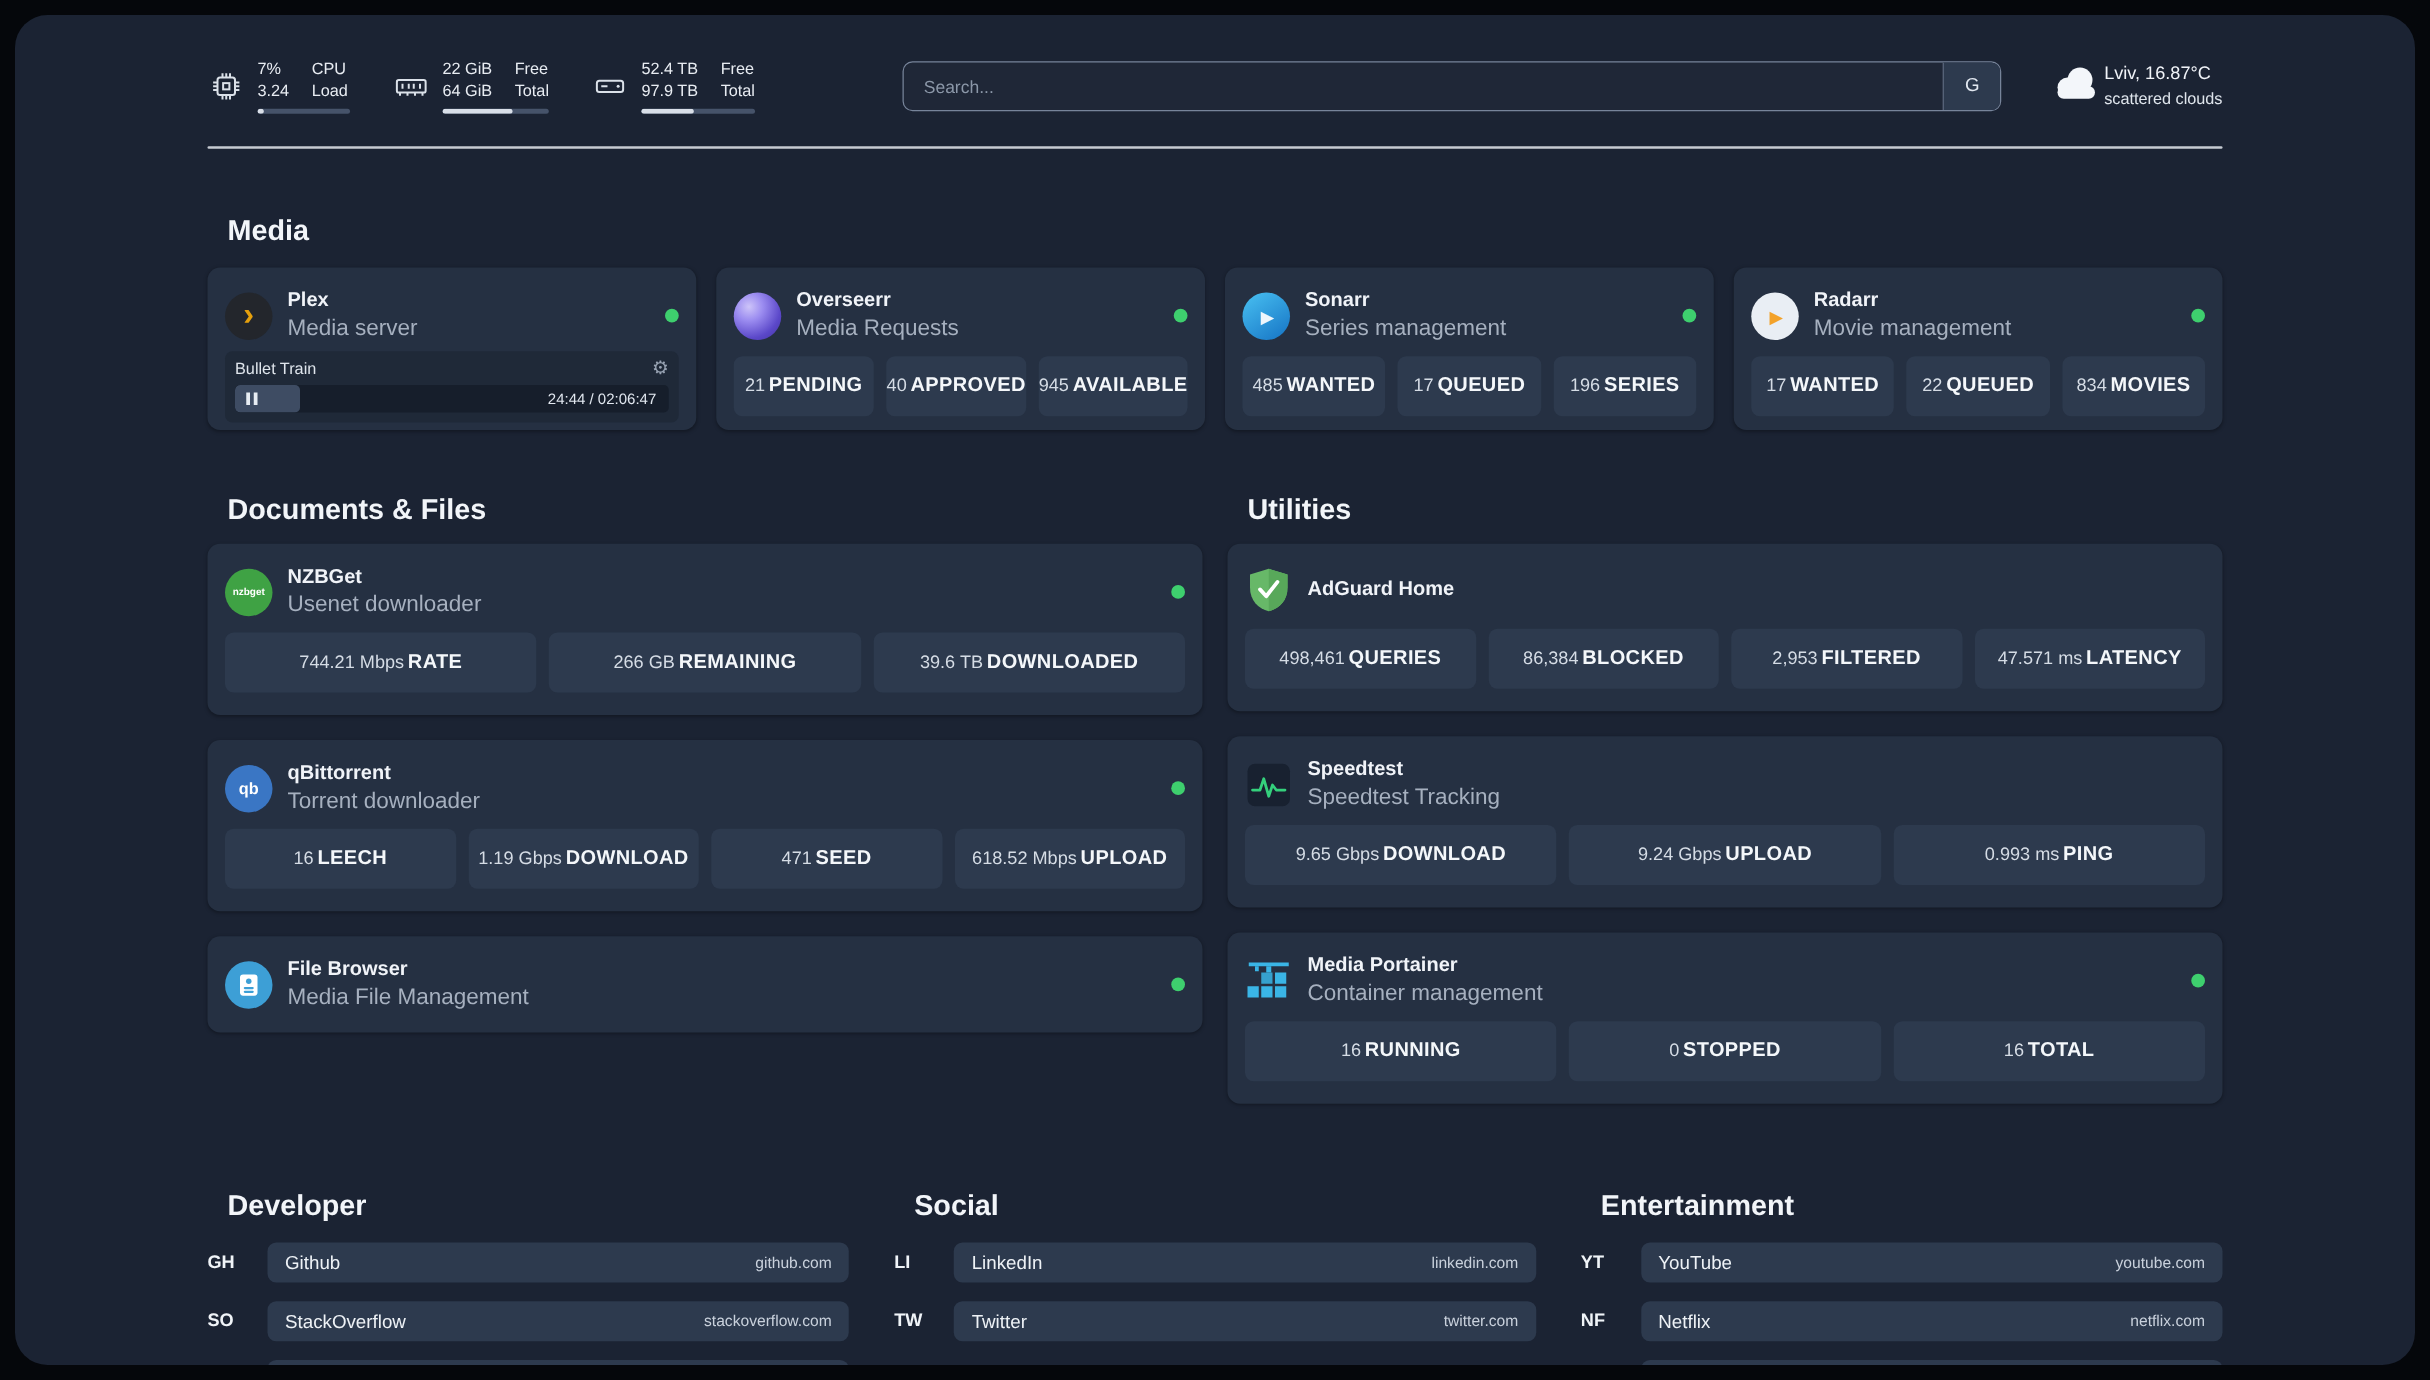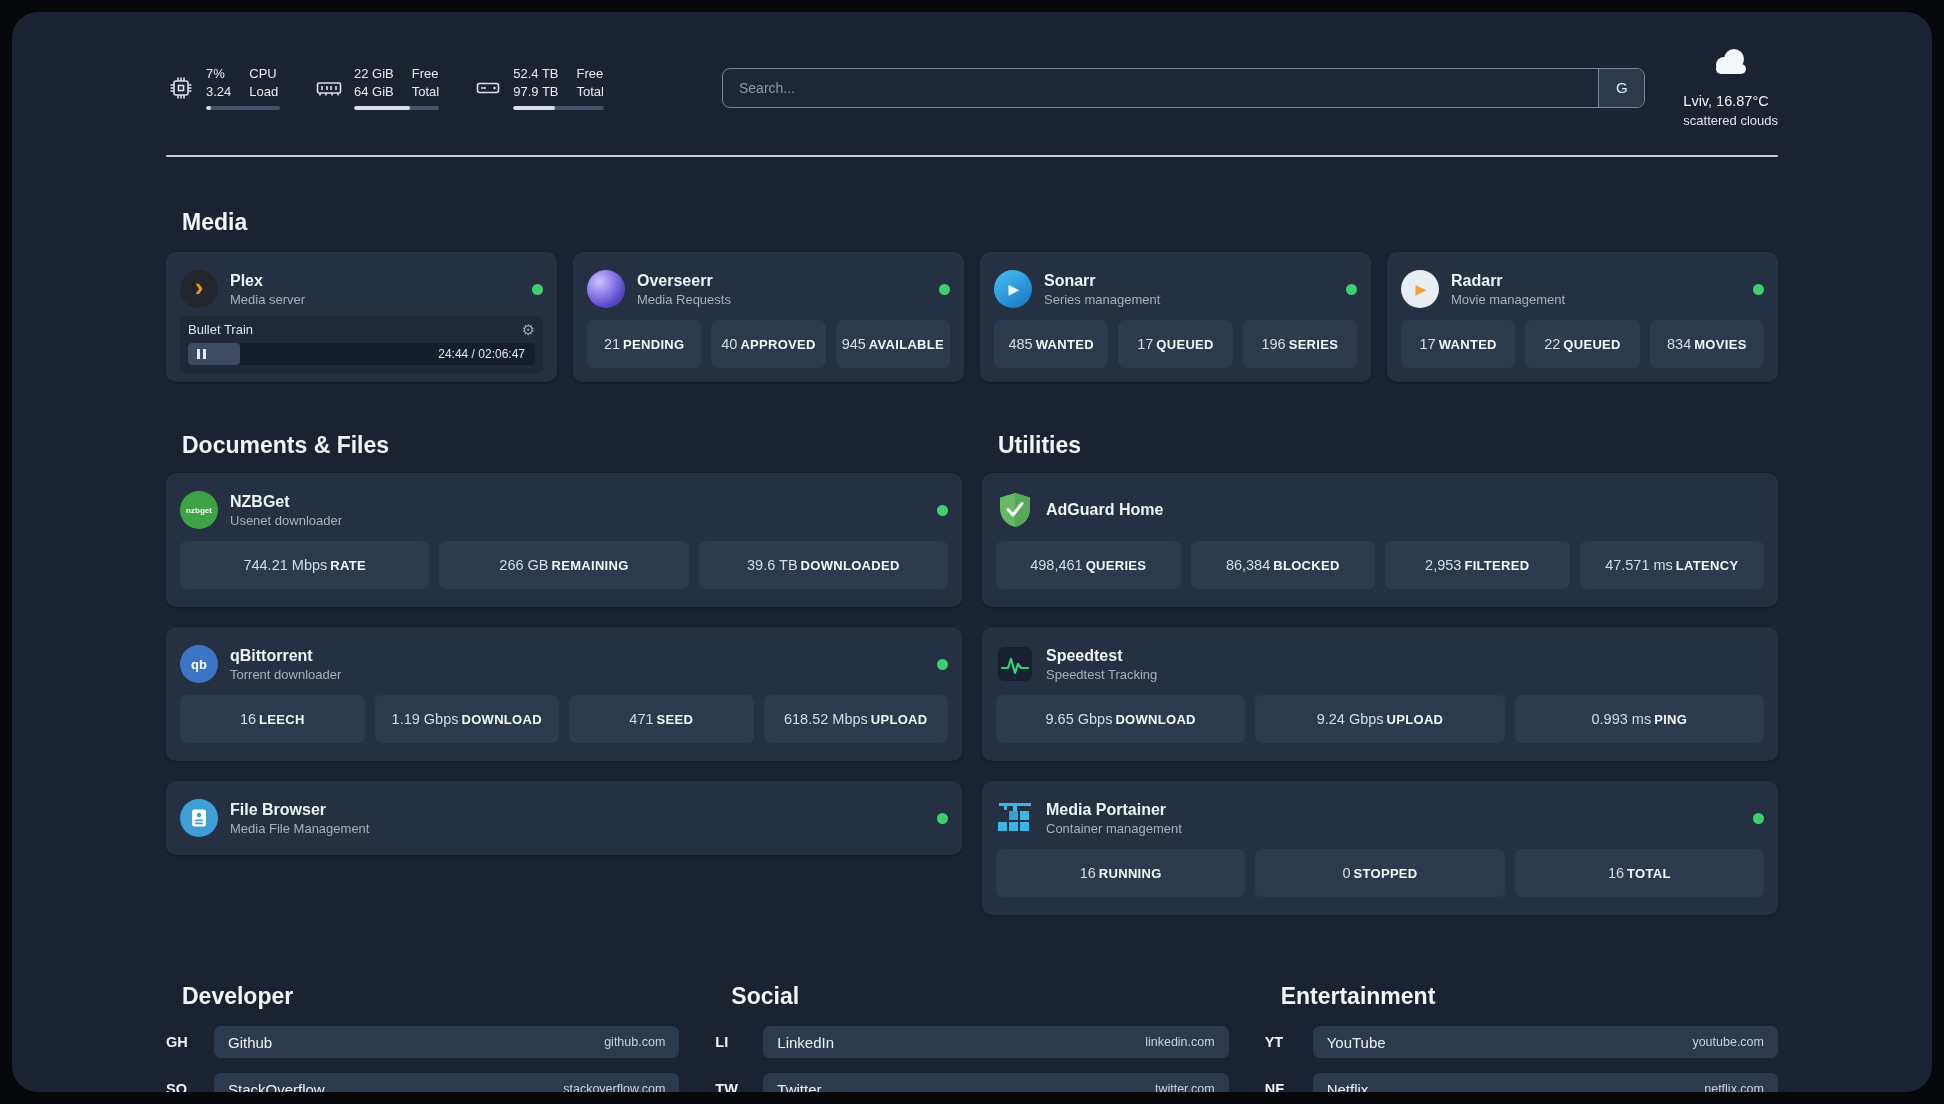--- a/index.html
+++ b/index.html
@@ -36,21 +36,21 @@
     flex: 1; background: transparent; border: 0; outline: none;
     color: #e6ebf2; font-size: 14px; padding: 0 16px; font-family: inherit; cursor: text;
   }
   .search-input::placeholder { color: #8b97a8; }
   .search-engine {
     width: 46px; background: #2d3a4e; border-left: 1px solid #77849a;
     border-radius: 0 7px 7px 0; display: flex; align-items: center; justify-content: center;
     color: #e2e8f0; font-size: 15px; cursor: pointer;
   }
 
-  .weather { display: flex; align-items: center; gap: 12px; flex-direction: column; }
+  .weather { display: flex; align-items: center; gap: 0; }
   .weather-text { display: flex; flex-direction: column; line-height: 1.35; }
   .weather-loc { color: #f0f3f8; font-size: 14.5px; }
   .weather-cond { color: #dfe5ec; font-size: 13px; }
 
   .divider { height: 2px; background: #d9dde3; opacity: .9; margin-top: 26px; border-radius: 1px; }
 
   
   .section-title { color: #f2f5f9; font-size: 23px; font-weight: 600; margin: 16px; }
   .media-title { margin-top: 52px; }
 
@@ -60,30 +60,30 @@
 
   .card {
     background: #253042; border-radius: 10px; padding: 18px 14px;
     box-shadow: 0 1px 3px rgba(0,0,0,.3); cursor: pointer;
   }
   .media-card { height: 130px; display: flex; flex-direction: column; justify-content: space-between; }
 
   .card-head { display: flex; align-items: center; gap: 12px; }
   .titles { flex: 1; min-width: 0; }
   .app-name { color: #f0f3f8; font-size: 16px; font-weight: 600; white-space: nowrap; }
-  .app-desc { color: #a6b0bf; font-size: 13px; margin-top: 2px; white-space: nowrap; }
+  .app-desc { color: #a6b0bf; font-size: 18px; margin-top: 2px; white-space: nowrap; }
   .status-dot { width: 11px; height: 11px; border-radius: 50%; background: #3ecf6e; flex: 0 0 auto; }
 
   .stats { display: flex; gap: 10px; margin-top: 12px; }
   .stat {
     flex: 1; background: #2d3a4e; border-radius: 7px; height: 48px;
     display: flex; flex-direction: row; align-items: center; justify-content: center; gap: 3px;
   }
   .stat-v { color: #d5dce5; font-size: 14.5px; }
-  .stat-l { color: #f4f7fa; font-size: 13px; font-weight: 700; letter-spacing: .3px; }
+  .stat-l { color: #f4f7fa; font-size: 16px; font-weight: 700; letter-spacing: .3px; }
 
   
   .player { background: #1f2938; border-radius: 6px; padding: 6px 8px 8px; margin-top: 8px; }
   .player-top { display: flex; align-items: center; justify-content: space-between; }
   .player-title { color: #dfe5ec; font-size: 13px; }
   .gear { color: #97a2b2; font-size: 15px; cursor: pointer; line-height: 1; }
   .player-bar {
     margin-top: 6px; height: 22px; background: #161e2b; border-radius: 4px;
     position: relative; display: flex; align-items: center; overflow: hidden;
   }

